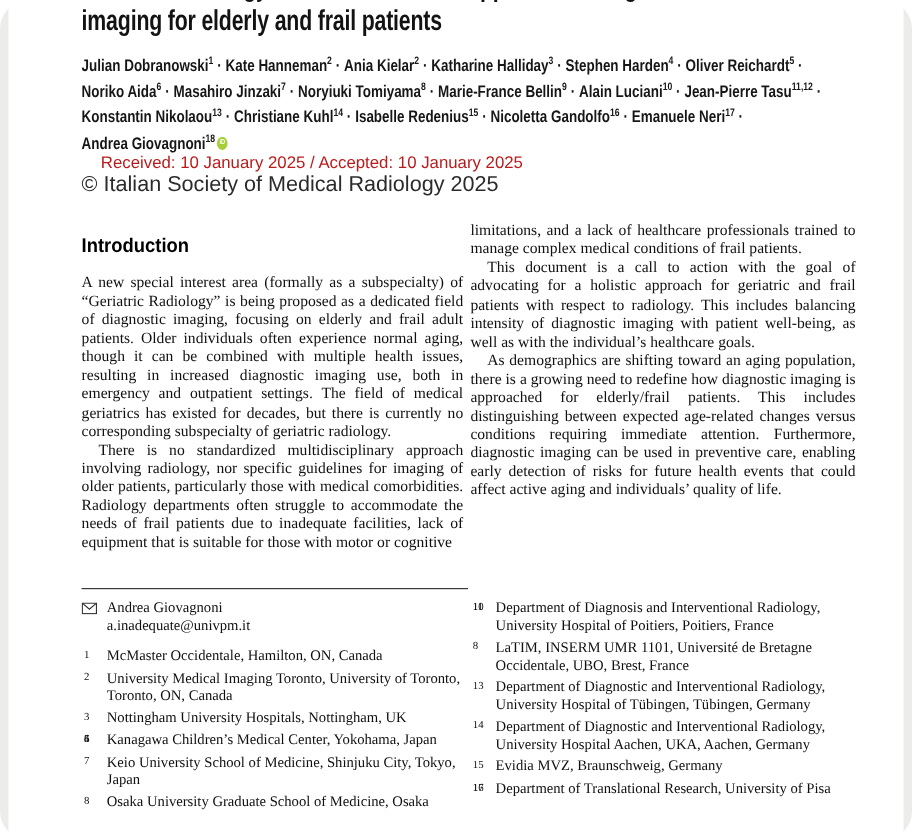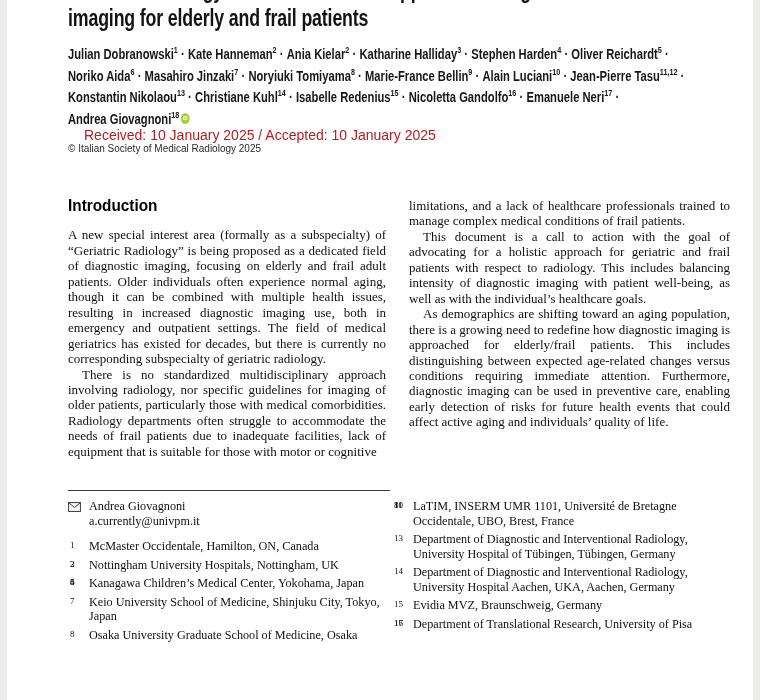--- a/index.html
+++ b/index.html
@@ -1,21 +1,21 @@
 <!DOCTYPE html>
 <html><head>
 <meta charset="utf-8">
 <style>
   html,body{margin:0;padding:0;}
   body{
     width:760px;height:700px;position:relative;overflow:hidden;
     background:#ffffff;color:#151515;
     font-family:"Liberation Sans",sans-serif;
   }
-  .page{position:absolute;inset:0;background:#fff;overflow:hidden;}
+  .page{position:absolute;inset:0;background:#fff;overflow:hidden;border-radius:24px;}
   .edge{position:absolute;top:0;bottom:0;width:7px;background:#ececeb;}
   .edge-left{left:0;}
   .edge-right{right:0;}
 
   
   .title-wrap{position:absolute;left:68px;top:0;width:690px;height:33px;overflow:hidden;}
   .t-line{
     font-weight:bold;font-size:24px;line-height:28px;letter-spacing:-0.2px;
     transform:scaleX(0.74);transform-origin:0 0;white-space:nowrap;color:#131313;
   }
@@ -30,29 +30,29 @@
   .authors sup{font-size:9px;line-height:0;}
   .sep{display:inline-block;margin:0 4px;}
   .orcid{
     display:inline-block;width:11px;height:11px;border-radius:50%;
     background:#A6CE39;color:#fff;font-size:6px;font-weight:bold;
     line-height:11px;text-align:center;vertical-align:4px;margin-left:2px;
     letter-spacing:0;
   }
 
   .received{position:absolute;left:84px;top:127px;font-size:14px;color:#b91c1c;}
-  .copyright{position:absolute;left:68px;top:143px;font-size:10px;color:#2b2b2b;}
+  .copyright{position:absolute;left:68px;top:143px;font-size:18px;color:#2b2b2b;}
 
   
   .col{
     position:absolute;font-family:"Liberation Serif",serif;
     font-size:13px;line-height:15.45px;text-align:justify;color:#101010;
   }
   .col-left{left:68px;top:198px;width:318px;}
-  .col-right{left:392px;top:198px;width:321px;margin-left:17px;}
+  .col-right{left:392px;top:184px;width:321px;}
   .section-heading{
     font-family:"Liberation Sans",sans-serif;font-size:16.5px;font-weight:bold;
     margin:0 0 14px 0;color:#000;transform:scaleX(0.93);transform-origin:0 0;
     text-align:left;
   }
   .para{margin:0;}
   .para.indent{text-indent:14px;}
 
   
   .foot-left{position:absolute;left:68px;top:490px;width:322px;}
@@ -102,37 +102,37 @@
   <div class="foot-left">
     <div class="foot-rule"></div>
     <div class="corr">
       <span class="env-icon">
         <svg width="13" height="10" viewBox="0 0 13 10">
           <rect x="0.6" y="0.6" width="11.8" height="8.8" fill="none" stroke="#333" stroke-width="1"></rect>
           <path d="M0.6 0.6 L6.5 5.6 L12.4 0.6" fill="none" stroke="#333" stroke-width="1"></path>
         </svg>
       </span>
       <div>Andrea Giovagnoni</div>
-      <div>a.currently@univpm.it</div>
+      <div>a.inadequate@univpm.it</div>
     </div>
     <div>
         <div class="fn"><span class="fn-num">1</span><span>McMaster Occidentale, Hamilton, ON, Canada</span></div>
-        <div class="fn"><span class="fn-num">2</span></div>
+        <div class="fn"><span class="fn-num">2</span><span>University Medical Imaging Toronto, University of Toronto, Toronto, ON, Canada</span></div>
         <div class="fn"><span class="fn-num">3</span><span>Nottingham University Hospitals, Nottingham, UK</span></div>
         <div class="fn"><span class="fn-num">4</span></div>
         <div class="fn"><span class="fn-num">5</span></div>
         <div class="fn"><span class="fn-num">6</span><span>Kanagawa Children’s Medical Center, Yokohama, Japan</span></div>
         <div class="fn"><span class="fn-num">7</span><span>Keio University School of Medicine, Shinjuku City, Tokyo, Japan</span></div>
         <div class="fn"><span class="fn-num">8</span><span>Osaka University Graduate School of Medicine, Osaka</span></div>
       </div>
   </div>
   <div class="foot-right">
     <div>
         <div class="fn"><span class="fn-num">10</span></div>
-        <div class="fn"><span class="fn-num">11</span></div>
+        <div class="fn"><span class="fn-num">11</span><span>Department of Diagnosis and Interventional Radiology, University Hospital of Poitiers, Poitiers, France</span></div>
         <div class="fn"><span class="fn-num">8</span><span>LaTIM, INSERM UMR 1101, Université de Bretagne Occidentale, UBO, Brest, France</span></div>
         <div class="fn"><span class="fn-num">13</span><span>Department of Diagnostic and Interventional Radiology, University Hospital of Tübingen, Tübingen, Germany</span></div>
         <div class="fn"><span class="fn-num">14</span><span>Department of Diagnostic and Interventional Radiology, University Hospital Aachen, UKA, Aachen, Germany</span></div>
         <div class="fn"><span class="fn-num">15</span><span>Evidia MVZ, Braunschweig, Germany</span></div>
         <div class="fn"><span class="fn-num">16</span></div>
         <div class="fn"><span class="fn-num">17</span><span>Department of Translational Research, University of Pisa</span></div>
       </div>
   </div>
 </div>
 

